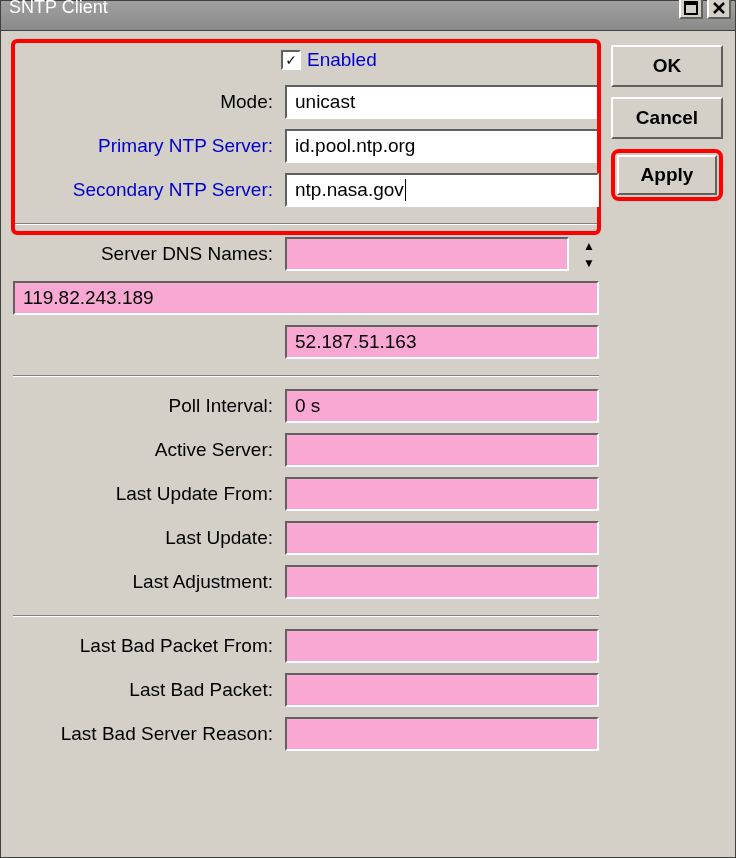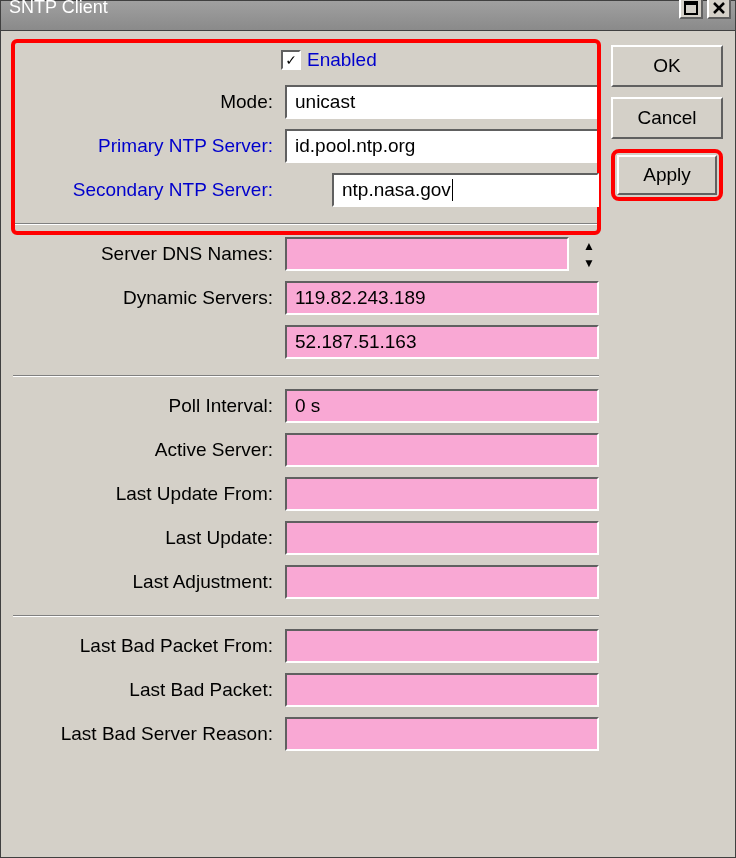--- a/index.html
+++ b/index.html
@@ -55,20 +55,21 @@
     .main {
       flex: 1;
       position: relative;
     }
     .side {
       width: 112px;
       display: flex;
       flex-direction: column;
       gap: 10px;
       padding-top: 4px;
+      font-weight: bold;
     }
     .btn3d {
       height: 42px;
       background: #d4d0c8;
       border-top: 2px solid #fff;
       border-left: 2px solid #fff;
       border-right: 2px solid #606060;
       border-bottom: 2px solid #606060;
       display: flex;
       align-items: center;
@@ -151,21 +152,20 @@
       border-right: 2px solid #fff;
       border-bottom: 2px solid #fff;
       display: flex;
       align-items: center;
       justify-content: center;
       font-size: 14px;
       color: #000;
     }
     .caret {
       position: relative;
-      margin-left: 47px;
     }
     .caret::after {
       content: '';
       width: 1px;
       height: 22px;
       background: #000;
       display: inline-block;
       margin-left: 1px;
     }
     .spinbtns {
@@ -245,21 +245,20 @@
           <div class="fld ro">
               <span></span>
             </div>
           <div class="spinbtns">
             <div>▲</div>
             <div>▼</div>
           </div>
         </div>
 
         <div class="row">
-          <span class="lbl">Dynamic Servers:</span>
           <div class="fld ro">
               <span>119.82.243.189</span>
             </div>
         </div>
         <div class="row">
           <span class="lbl"></span>
           <div class="fld ro">
               <span>52.187.51.163</span>
             </div>
         </div>

